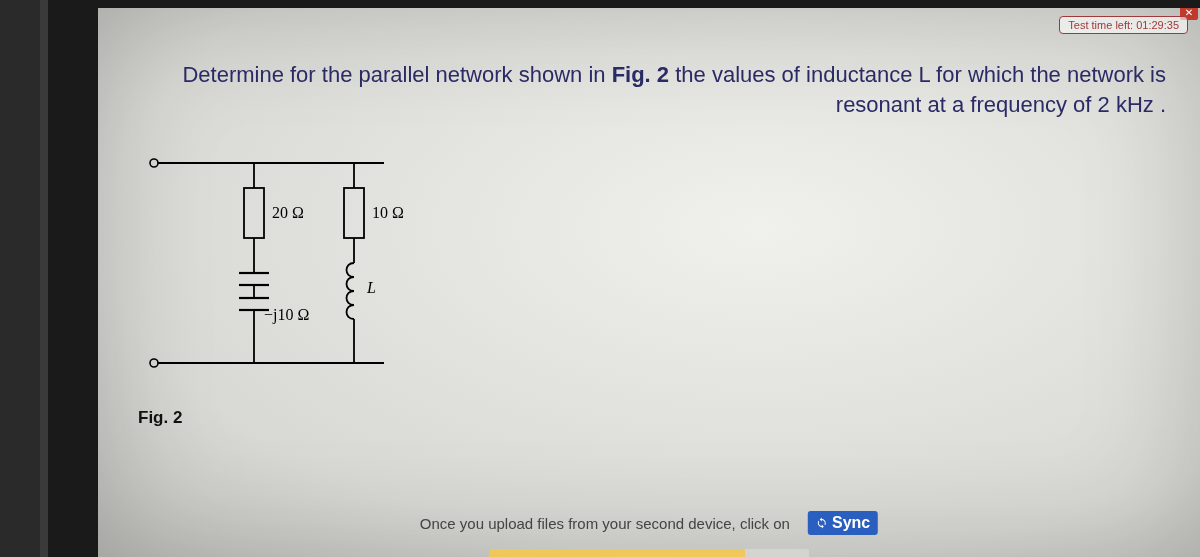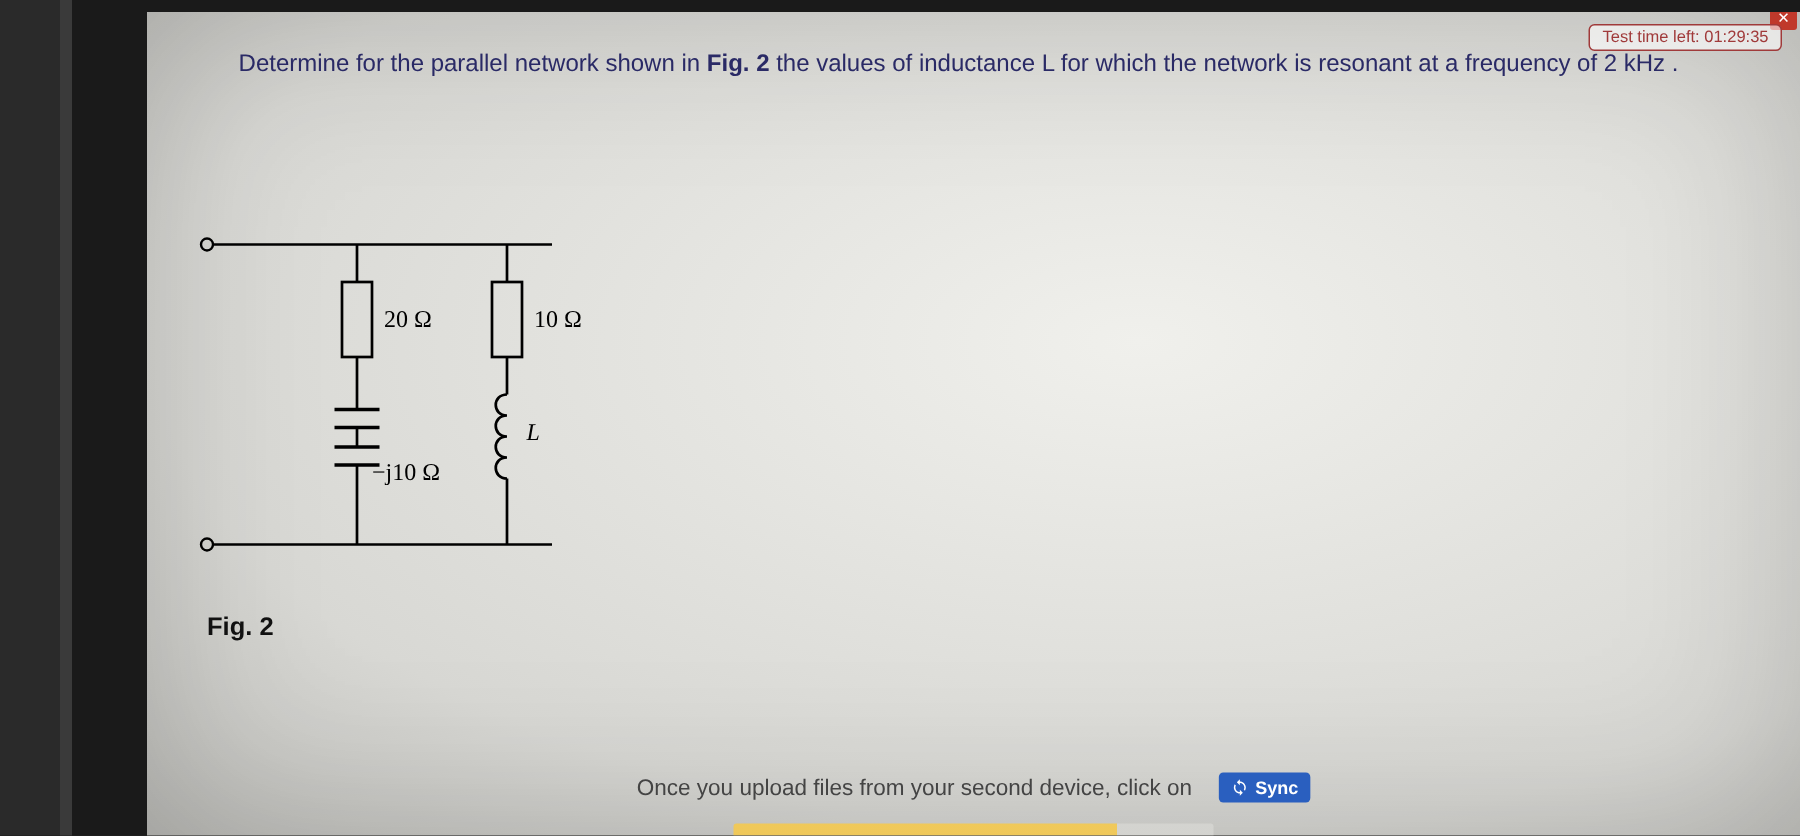--- a/index.html
+++ b/index.html
@@ -37,34 +37,34 @@
       right: 12px;
       border: 1px solid #a03a3a;
       border-radius: 4px;
       padding: 2px 8px;
       font-size: 11px;
       color: #a03a3a;
       background: rgba(255,255,255,0.6);
       text-align: center;
     }
     .question-text {
-      margin-top: 14px;
-      font-size: 16px;
+      margin-top: 42px;
+      font-size: 22px;
       line-height: 1.35;
       color: #2a2a66;
       font-weight: 400;
       padding-right: 20px;
-      text-align: center;
+      text-align: right;
     }
     .question-text .figref {
       font-weight: 700;
     }
     .diagram {
       position: absolute;
-      left: 30px;
+      left: 46px;
       top: 135px;
       width: 300px;
       height: 260px;
     }
     .fig-caption {
       position: absolute;
       left: 40px;
       top: 400px;
       font-size: 17px;
       font-weight: 700;
@@ -81,21 +81,21 @@
       align-items: center;
       gap: 18px;
       white-space: nowrap;
     }
     .sync-chip {
       display: inline-flex;
       align-items: center;
       gap: 4px;
       background: #2a5fbf;
       color: #fff;
-      font-size: 12px;
+      font-size: 16px;
       padding: 3px 8px;
       border-radius: 3px;
       font-weight: 600;
     }
     .sync-chip svg { width: 12px; height: 12px; }
     .progress-strip {
       position: absolute;
       left: 50%;
       bottom: 0;
       transform: translateX(-50%);

